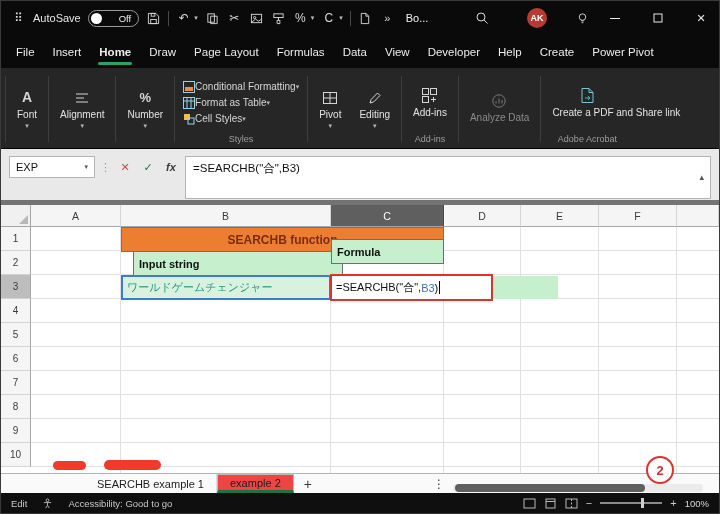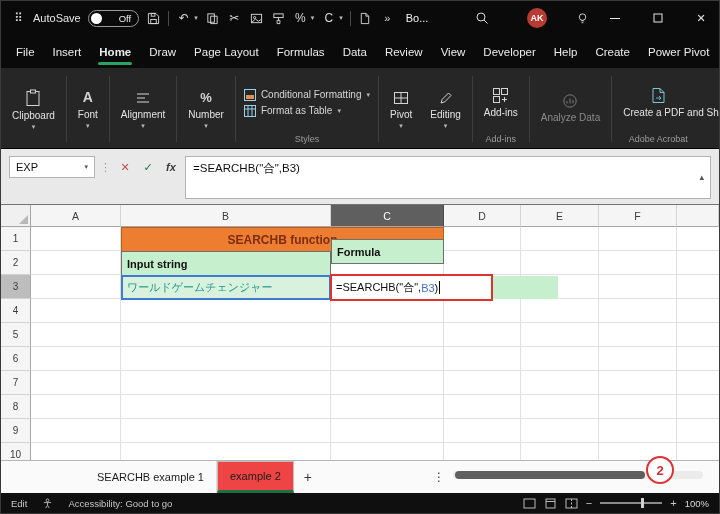--- a/index.html
+++ b/index.html
@@ -29,26 +29,26 @@
 
   
   .ribbon{height:81px;background:#262626;display:flex;align-items:stretch;padding:3px 2px 1px;color:#e3e3e3;border-bottom:1px solid #000;flex:0 0 auto}
   .rsep{width:1px;background:#3d3d3d;margin:5px 2px;flex:0 0 auto}
   .rgroup{display:flex;flex-direction:column;align-items:center;padding:0 4px;flex:0 0 auto}
   .grp-body{flex:1;display:flex;align-items:center;gap:2px}
   .grp-cap{font-size:9px;color:#9e9e9e;padding:0 0 3px;white-space:nowrap}
   .bigbtn{display:flex;flex-direction:column;align-items:center;gap:3px;padding:3px 5px;font-size:10px;white-space:nowrap}
   .chev{font-size:7px;color:#b5b5b5;line-height:6px}
   .stylecol{display:flex;flex-direction:column;justify-content:center;gap:4px}
-  .stylerow{display:flex;align-items:center;gap:5px;font-size:10px;color:#d6d6d6;padding:0 2px;white-space:nowrap}
+  .stylerow{display:flex;align-items:center;font-size:10px;color:#d6d6d6;padding:0 2px;white-space:nowrap}
   .dim{color:#8b8b8b}
   .twoline{text-align:center;line-height:1.2;font-size:10px}
 
   
-  .fbar{height:56px;background:#e9e9e9;display:flex;align-items:flex-start;padding:7px 8px 6px;gap:5px;border-bottom:1px solid #737373;flex:0 0 auto}
+  .fbar{height:56px;background:#e9e9e9;display:flex;align-items:flex-start;padding:7px 8px 6px;gap:5px;border-bottom:5px solid #737373;flex:0 0 auto}
   .namebox{width:86px;height:22px;background:#fff;border:1px solid #b3b3b3;display:flex;align-items:center;justify-content:space-between;padding:0 6px;font-size:11px}
   .namebox .chev{color:#555}
   .fdots{color:#9a9a9a;line-height:22px;font-size:11px}
   .fbtn{width:18px;height:22px;display:flex;align-items:center;justify-content:center;font-size:11px}
   .fbtn.cancel{color:#c0504d}
   .fbtn.enter{color:#1e7145}
   .fbtn.fx{color:#3c3c3c;font-style:italic;font-weight:bold}
   .finput{flex:1;height:43px;background:#fff;border:1px solid #b3b3b3;position:relative;padding:4px 20px 0 7px;font-size:11.5px;color:#111}
   .fcollapse{position:absolute;right:6px;top:15px;color:#555;font-size:9px}
 
@@ -68,21 +68,21 @@
   .title-cell{left:120px;top:22px;width:323px;height:25px;background:#ED7D31;border:1px solid #b95f1c;justify-content:center;font-weight:bold;font-size:12px;color:#7c2d12}
   .hdr-cell{background:#C6EFCE;border:1px solid #6f6f6f;font-weight:bold;font-size:11px;padding-left:5px}
   .b3-cell{left:120px;top:70px;width:210px;height:25px;background:#D9F2DD;border:2px solid #3f7ad1;color:#1f968b;font-size:11px;padding-left:4px}
   .c3-edit{left:329px;top:69px;width:163px;height:27px;background:#fff;border:2px solid #E03131;font-size:11px;padding-left:4px;z-index:3;white-space:nowrap;overflow:hidden}
   .c3-spill{left:492px;top:71px;width:65px;height:23px;background:#C6EFCE;z-index:1}
   .ref-blue{color:#4472C4}
   .cursorbar{display:inline-block;width:1px;height:13px;background:#000;margin-left:1px;vertical-align:-2px}
   .pill{position:absolute;background:#ee3b2e;border-radius:8px;z-index:4}
 
   
-  .tabbar{height:33px;background:#fafafa;border-top:1px solid #b5b5b5;display:flex;align-items:stretch;font-size:11px;position:relative;flex:0 0 auto}
+  .tabbar{height:20px;background:#fafafa;border-top:1px solid #b5b5b5;display:flex;align-items:stretch;font-size:11px;position:relative;flex:0 0 auto}
   .tab-spacer{width:84px;flex:0 0 84px}
   .stab{display:flex;align-items:center;padding:0 12px;color:#1d1d1d;border-right:1px solid #dcdcdc;white-space:nowrap}
   .stab.active{background:#ef4444;font-weight:normal;border:1px solid #bdbdbd;border-bottom:3px solid #1e7145}
   .addsheet{width:28px;display:flex;align-items:center;justify-content:center;color:#3c3c3c;font-size:14px}
   .tab-dots{position:absolute;left:432px;top:0;bottom:0;display:flex;align-items:center;color:#3c3c3c;font-size:12px}
   .hscroll-track{position:absolute;left:452px;top:10px;height:8px;width:250px;background:#ebebeb;border-radius:4px}
   .hscroll-thumb{position:absolute;left:2px;top:0;height:8px;width:190px;background:#5f5f5f;border-radius:4px}
 
   
   .statusbar{height:20px;background:#0f0f0f;color:#c9c9c9;display:flex;align-items:center;padding:0 10px;gap:15px;font-size:9.5px;flex:0 0 auto}
@@ -177,42 +177,29 @@
   </div>
 
   <div class="rtabs">
     <span class="rtab">File</span>
     <span class="rtab">Insert</span>
     <span class="rtab active">Home</span>
     <span class="rtab">Draw</span>
     <span class="rtab">Page Layout</span>
     <span class="rtab">Formulas</span>
     <span class="rtab">Data</span>
-    <span class="rtab">Review</span>
     <span class="rtab">View</span>
     <span class="rtab">Developer</span>
     <span class="rtab">Help</span>
     <span class="rtab">Create</span>
     <span class="rtab">Power Pivot</span>
 
   </div>
 
   <div class="ribbon">
-    <div class="rgroup">
-      <div class="grp-body">
-        <span class="bigbtn">
-          <svg width="16" height="18" viewBox="0 0 16 18" fill="none" stroke="#d5d5d5">
-              <rect x="2" y="2.5" width="12" height="14"></rect>
-              <rect x="5.5" y="1" width="5" height="3" fill="#262626"></rect>
-            </svg>
-          <span>Clipboard</span>
-          <span class="chev">▾</span>
-        </span>
-      </div>
-    </div>
     <div class="rsep"></div>
     <div class="rgroup">
       <div class="grp-body">
         <span class="bigbtn">
           <span style="font-size:14px;font-weight:bold;color:#d5d5d5;line-height:17px">A</span>
           <span>Font</span>
           <span class="chev">▾</span>
         </span>
       </div>
     </div>
@@ -251,20 +238,28 @@
             <span class="chev">▾</span>
           </span>
           <span class="stylerow">
             <svg width="12" height="12" viewBox="0 0 12 12" fill="none" stroke="#9bd0e8">
                 <rect x="0.5" y="0.5" width="11" height="11"></rect>
                 <path d="M0.5 4h11M4 0.5v11M8 0.5v11"></path>
               </svg>
             <span>Format as Table</span>
             <span class="chev">▾</span>
           </span>
+          <span class="stylerow">
+            <svg width="12" height="12" viewBox="0 0 12 12">
+                <rect x="1" y="1" width="6" height="6" fill="#e8c14f"></rect>
+                <rect x="5" y="5" width="6" height="6" fill="none" stroke="#9bd0e8"></rect>
+              </svg>
+            <span>Cell Styles</span>
+            <span class="chev">▾</span>
+          </span>
         </div>
       </div>
       <div class="grp-cap">Styles</div>
     </div>
     <div class="rsep"></div>
     <div class="rgroup">
       <div class="grp-body">
         <span class="bigbtn">
           <svg width="16" height="16" viewBox="0 0 16 16" fill="none" stroke="#d5d5d5">
               <rect x="1.5" y="2.5" width="13" height="11"></rect>
@@ -371,21 +366,21 @@
       <div class="rh">4</div>
       <div class="rh">5</div>
       <div class="rh">6</div>
       <div class="rh">7</div>
       <div class="rh">8</div>
       <div class="rh">9</div>
       <div class="rh">10</div>
     </div>
 
     <div class="cellbox title-cell">SEARCHB function</div>
-    <div class="cellbox hdr-cell" style="left:120px;top:46px;width:210px;height:25px">Input string</div>
+    <div class="cellbox hdr-cell" style="left:132px;top:46px;width:210px;height:25px">Input string</div>
     <div class="cellbox hdr-cell" style="left:330px;top:34px;width:113px;height:25px">Formula</div>
     <div class="cellbox b3-cell">ワールドゲームチェンジャー</div>
     <div class="cellbox c3-spill"></div>
     <div class="cellbox c3-edit">
       <span>=SEARCHB("合",</span>
         <span class="ref-blue">B3</span>
         <span>)</span>
         <span class="cursorbar"></span>
     </div>
 

